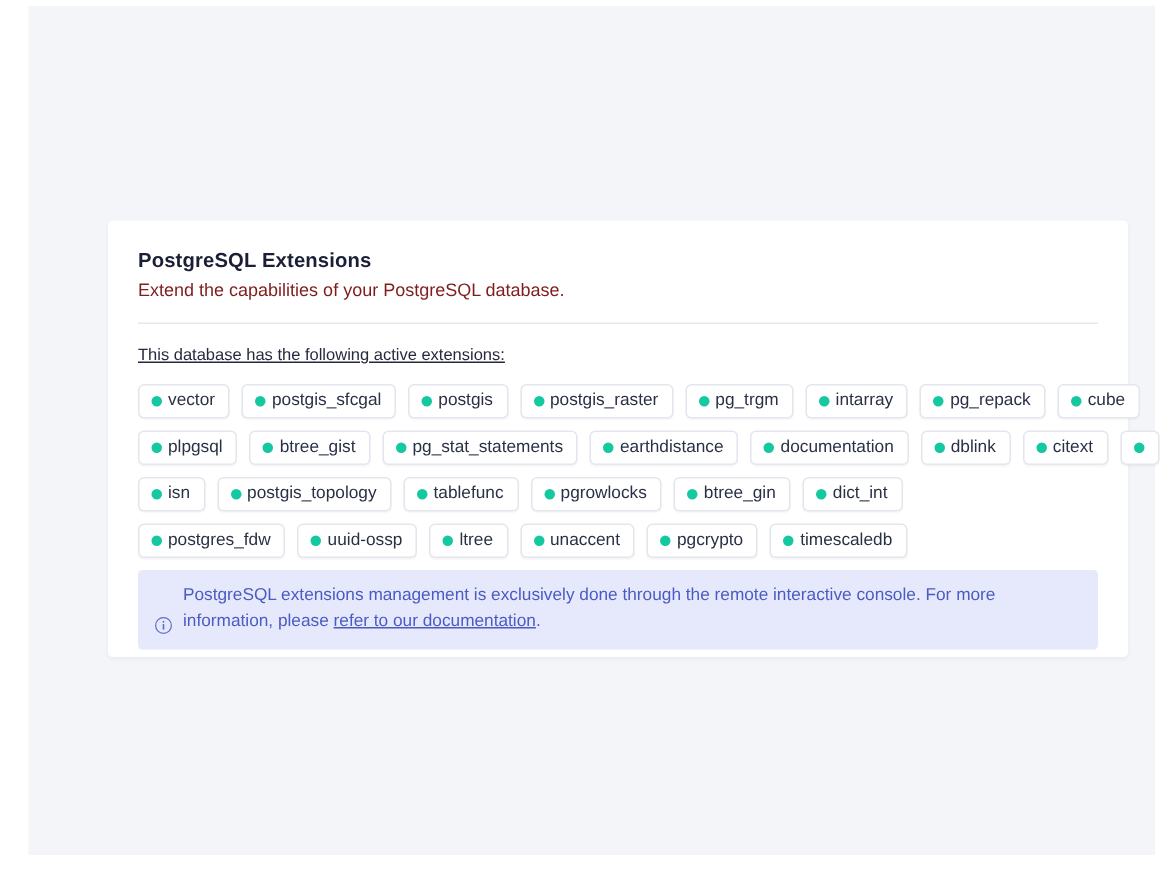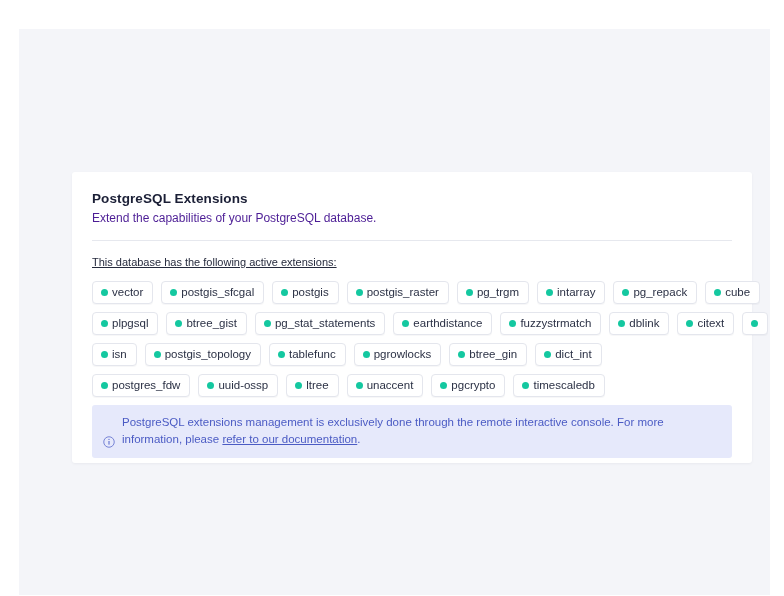--- a/index.html
+++ b/index.html
@@ -17,21 +17,21 @@
     width: 784px;
     height: 596px;
     background: #ffffff;
     overflow: hidden;
   }
 
   
   .page-canvas {
     position: absolute;
     left: 19px;
-    top: 29px;
+    top: 4px;
     width: 751px;
     height: 566px;
     background: #f4f5f9;
   }
 
   
   .content-card {
     position: absolute;
     left: 53px;
     top: 143px;
@@ -46,21 +46,21 @@
   .card-title {
     font-size: 13.5px;
     font-weight: bold;
     color: #1b1f36;
     letter-spacing: 0.1px;
     line-height: 17px;
   }
 
   .card-subtitle {
     font-size: 12px;
-    color: #4c1d95;
+    color: #7f1d1d;
     line-height: 17px;
     margin-top: 3px;
   }
 
   .divider {
     margin-top: 13px;
     height: 1px;
     background: #e6e8ee;
     width: 640px;
   }
@@ -210,21 +210,21 @@
           <div class="tag">
             <span class="tag-dot"></span>
             <span class="tag-label">pg_stat_statements</span>
           </div>
           <div class="tag">
             <span class="tag-dot"></span>
             <span class="tag-label">earthdistance</span>
           </div>
           <div class="tag">
             <span class="tag-dot"></span>
-            <span class="tag-label">fuzzystrmatch</span>
+            <span class="tag-label">documentation</span>
           </div>
           <div class="tag">
             <span class="tag-dot"></span>
             <span class="tag-label">dblink</span>
           </div>
           <div class="tag">
             <span class="tag-dot"></span>
             <span class="tag-label">citext</span>
           </div>
           <div class="tag">

